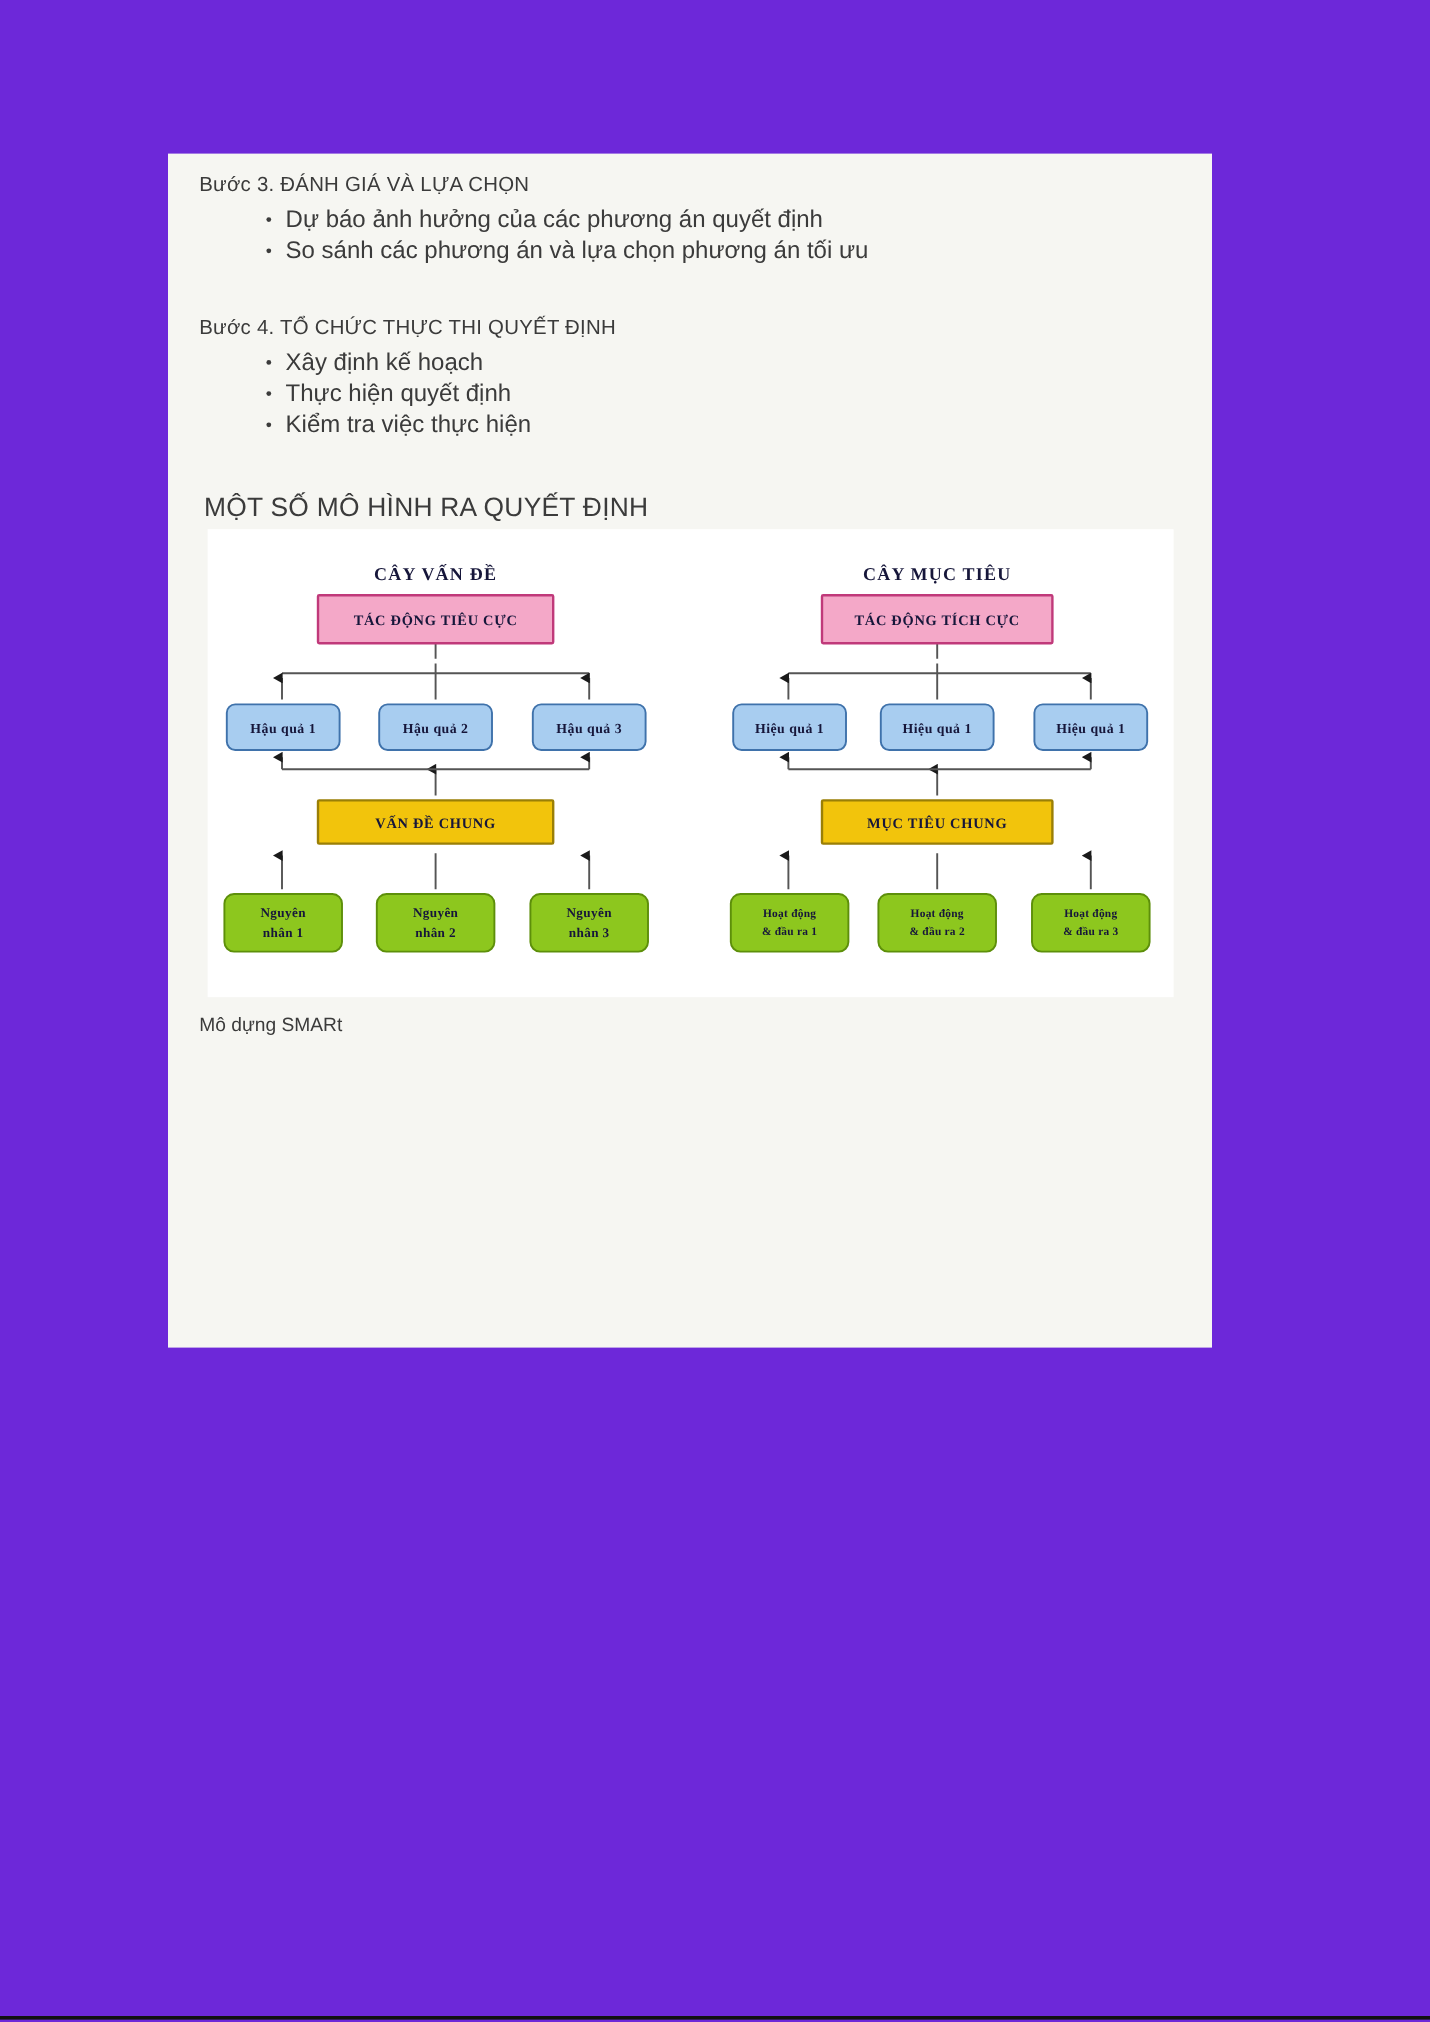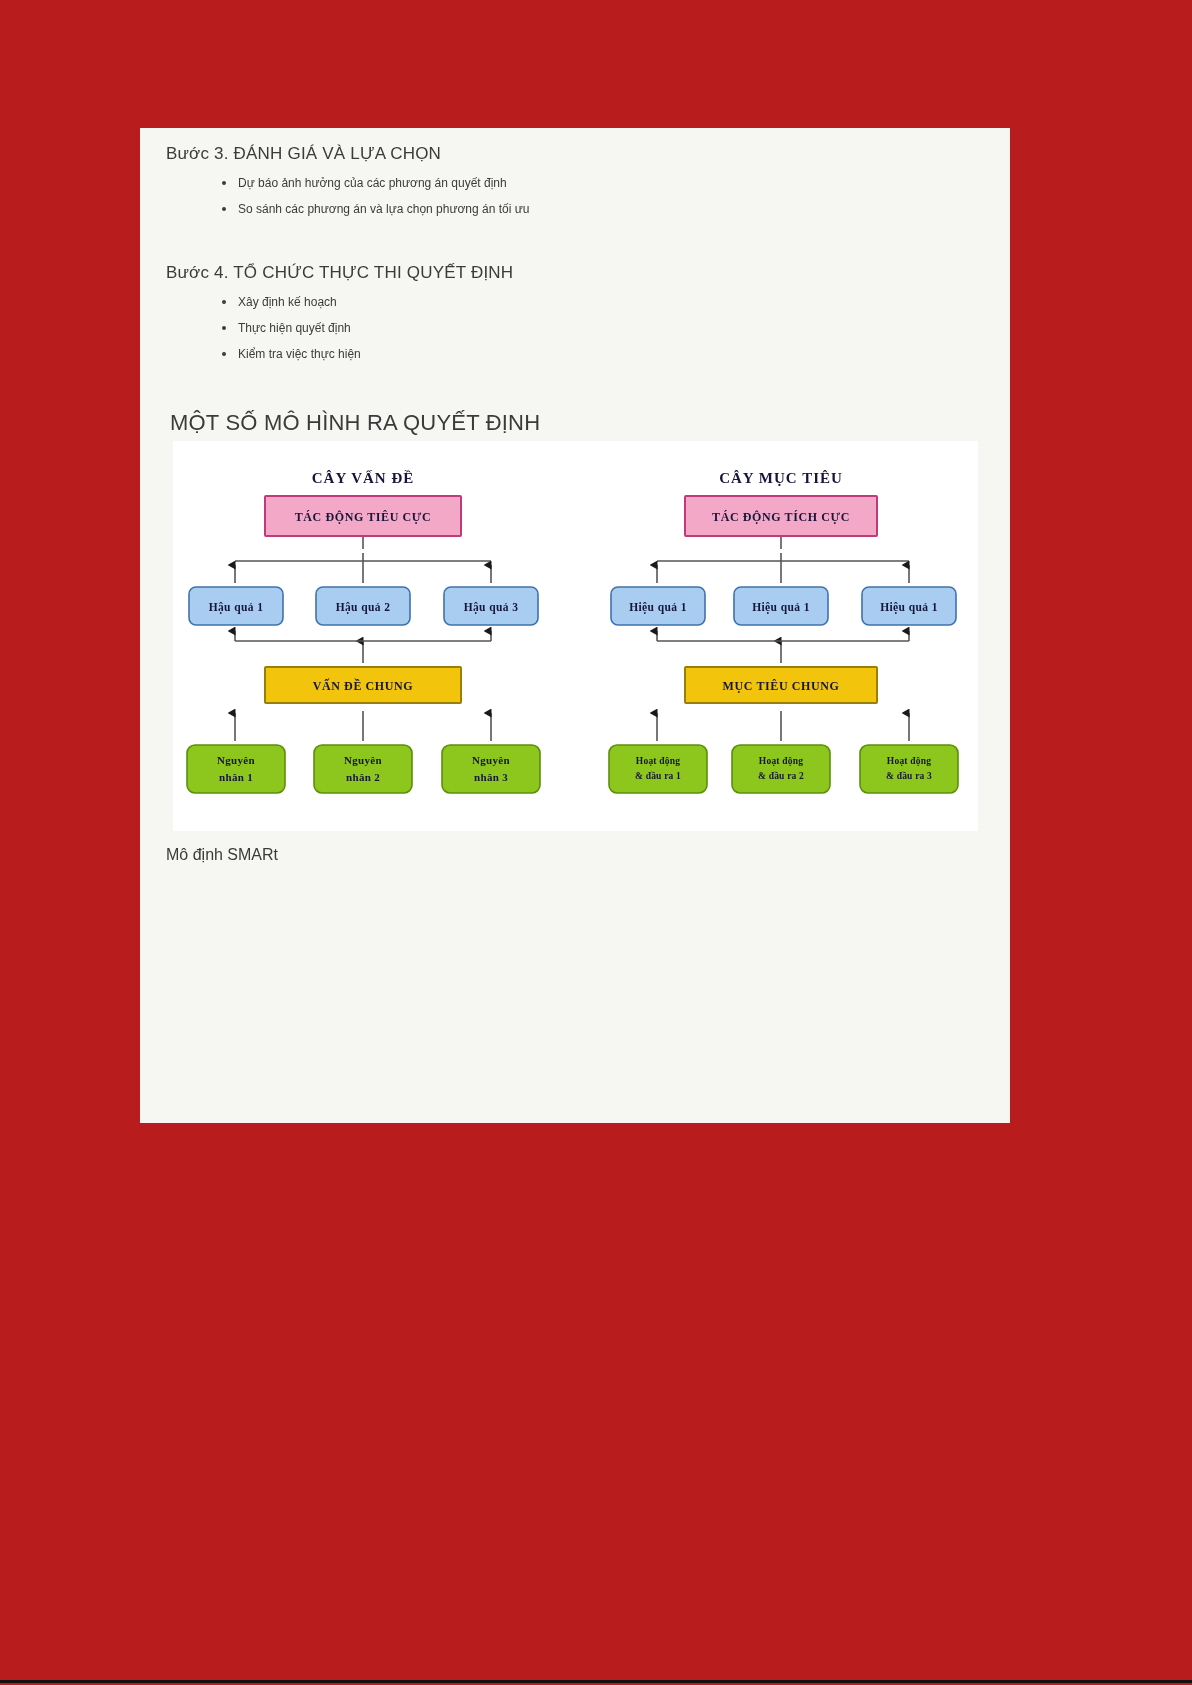--- a/index.html
+++ b/index.html
@@ -14,21 +14,21 @@
     font-family: "Liberation Sans", sans-serif;
     overflow: hidden;
   }
 
   
   #document-page {
     position: absolute;
     left: 0; top: 0;
     width: 1192px;
     height: 1685px;
-    background: #b91c1c;
+    background: #6d28d9;
   }
 
   #content-panel {
     position: absolute;
     left: 140px;
     top: 128px;
     width: 870px;
     height: 995px;
     background: #f6f6f2;
   }
@@ -42,21 +42,21 @@
     font-weight: 400;
     white-space: nowrap;
   }
   ul.bullets {
     list-style: none;
     margin: 6px 0 0 0;
     padding: 0;
   }
   ul.bullets li {
     position: relative;
-    font-size: 12px;
+    font-size: 20px;
     color: #3b3b3b;
     padding-left: 72px;
     line-height: 26px;
     white-space: nowrap;
   }
   ul.bullets li::before {
     content: "";
     position: absolute;
     left: 56px;
     top: 11px;
@@ -257,19 +257,19 @@
           <text class="box-label label-leaf-small" x="608" y="338" text-anchor="middle">&amp; đầu ra 2</text>
 
           <rect x="687" y="304" width="98" height="48" rx="8" fill="#8dc71e" stroke="#5d8f0a" stroke-width="1.6"></rect>
           <text class="box-label label-leaf-small" x="736" y="323" text-anchor="middle">Hoạt động</text>
           <text class="box-label label-leaf-small" x="736" y="338" text-anchor="middle">&amp; đầu ra 3</text>
         </g>
       </svg>
     </div>
 
     <div id="block-smart">
-      <div id="smart-heading">Mô định SMARt</div>
+      <div id="smart-heading">Mô dựng SMARt</div>
     </div>
 
   </div>
 
   <div id="bottom-rule"></div>
 </div>
 
 </body></html>

